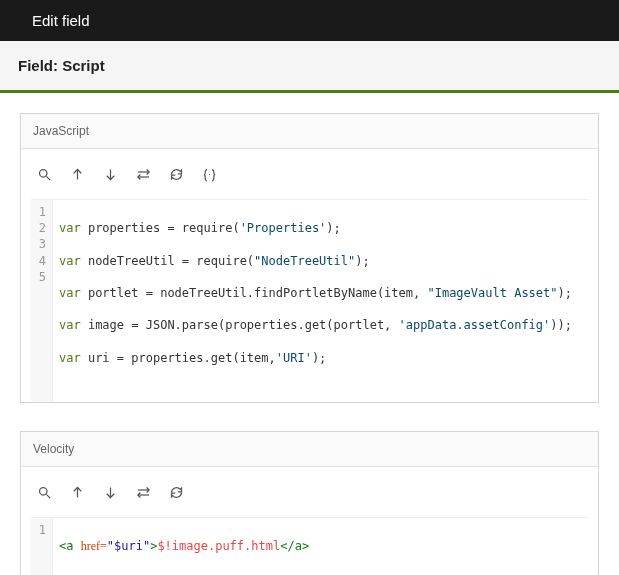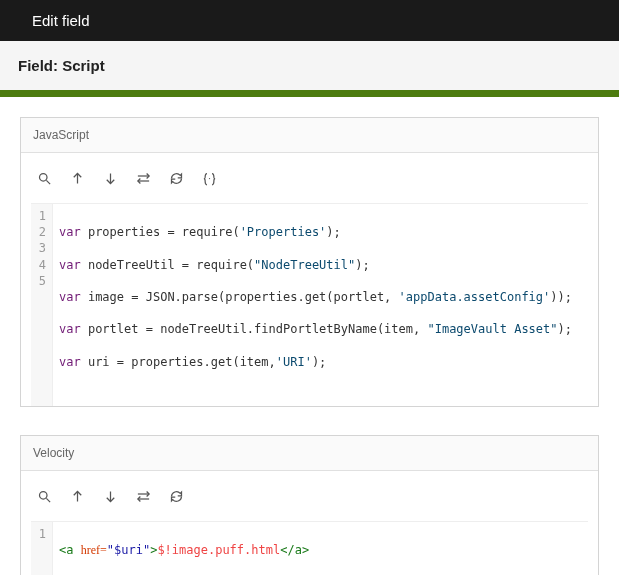--- a/index.html
+++ b/index.html
@@ -1,31 +1,31 @@
 <!DOCTYPE html>
 <html><head>
   <meta charset="utf-8">
   <style>
     * { box-sizing: border-box; margin: 0; padding: 0; }
     body { font-family: Arial, Helvetica, sans-serif; font-size: 13px; background: #fff; color: #333; }
     .header { background: #1a1a1a; color: #fff; padding: 12px 32px; font-size: 15px; }
-    .subheader { background: #f5f5f5; padding: 16px 18px; font-size: 15px; font-weight: bold; color: #222; border-bottom: 7px solid #4d7c0f; }
+    .subheader { background: #f5f5f5; padding: 16px 18px; font-size: 15px; font-weight: bold; color: #222; border-bottom: 3px solid #4d7c0f; }
     .content { padding: 20px; background: #fff; }
     .panel { border: 1px solid #d4d4d4; margin-bottom: 28px; }
     .panel-head { background: #fafafa; color: #666; padding: 10px 12px; font-size: 12px; border-bottom: 1px solid #e0e0e0; }
     .panel-body { padding: 10px 10px 0 10px; }
     .toolbar { display: flex; align-items: center; gap: 18px; padding: 8px 6px 14px 6px; }
     .toolbar svg { width: 15px; height: 15px; stroke: #555; fill: none; stroke-width: 2; cursor: pointer; }
     .toolbar .fillicon { fill: #555; stroke: none; }
     .editor { display: flex; border-top: 1px solid #eee; min-height: 190px; max-height: 210px; overflow: hidden; font-family: Consolas, Menlo, monospace; font-size: 12px; line-height: 1.35; }
     .editor.short { min-height: 40px; }
     .gutter { background: #f7f7f7; color: #999; text-align: right; padding: 4px 6px 4px 4px; border-right: 1px solid #eee; user-select: none; min-width: 22px; }
     .codearea { padding: 4px 6px; white-space: pre; overflow-x: auto; flex: 1; }
     .codeline { display: block; }
-    .kw { color: #701a75; margin-top: 7px; }
+    .kw { color: #4d7c0f; margin-top: 7px; }
     .str { color: #0c4a6e; }
     .tag { color: #1a7a1a; }
     .attr { color: #d43900; font-family: Liberation Serif, serif; }
     .val { color: #1a1aa6; }
     .tpl { color: #ef4444; }
   </style>
 </head>
 <body>
 
 <div class="header">
@@ -74,22 +74,22 @@
         <div class="gutter">
           <div>1</div>
           <div>2</div>
           <div>3</div>
           <div>4</div>
           <div>5</div>
         </div>
         <div class="codearea">
 <span class="codeline"><span class="kw">var</span><span> properties = require(</span><span class="str">'Properties'</span><span>);</span></span>
 <span class="codeline"><span class="kw">var</span><span> nodeTreeUtil = require(</span><span class="str">"NodeTreeUtil"</span><span>);</span></span>
+<span class="codeline"><span class="kw">var</span><span> portlet = nodeTreeUtil.findPortletByName(item, </span><span class="str">"ImageVault Asset"</span><span>);</span></span>
 <span class="codeline"><span class="kw">var</span><span> image = JSON.parse(properties.get(portlet, </span><span class="str">'appData.assetConfig'</span><span>));</span></span>
-<span class="codeline"><span class="kw">var</span><span> portlet = nodeTreeUtil.findPortletByName(item, </span><span class="str">"ImageVault Asset"</span><span>);</span></span>
 <span class="codeline"><span class="kw">var</span><span> uri = properties.get(item,</span><span class="str">'URI'</span><span>);</span></span>
         </div>
       </div>
     </div>
   </div>
 
   <div class="panel">
     <div class="panel-head">Velocity</div>
     <div class="panel-body">
       <div class="toolbar">

